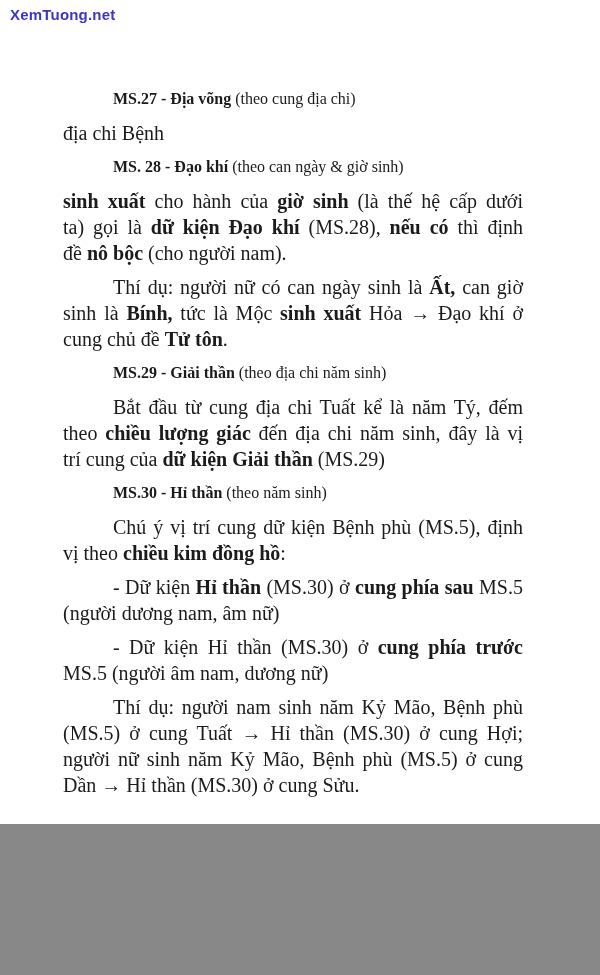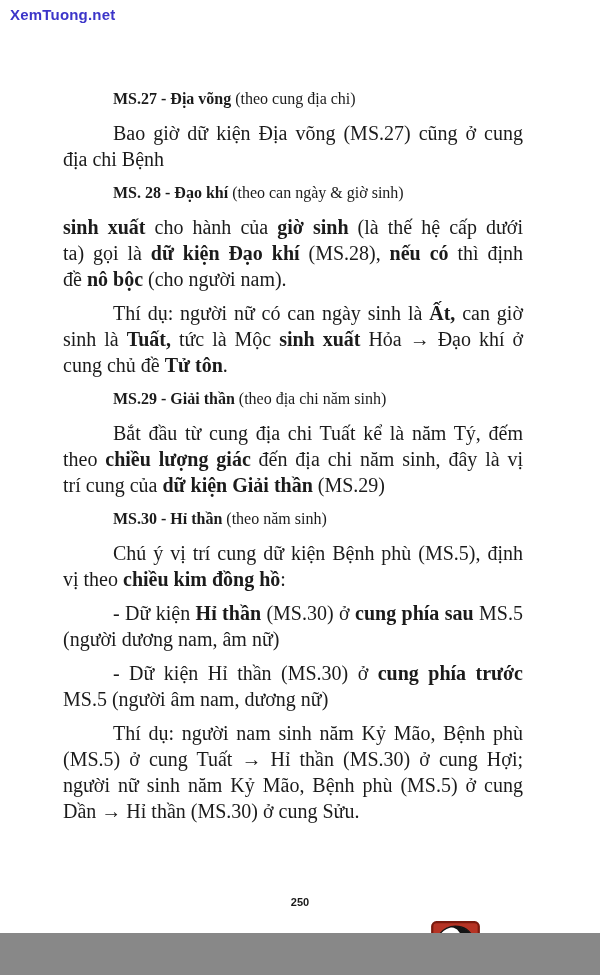--- a/index.html
+++ b/index.html
@@ -1,18 +1,18 @@
 <!DOCTYPE html>
 <html lang="vi"><head>
 <meta charset="utf-8">
 <style>
   html,body{margin:0;padding:0;background:#888;}
   .page{
     position:relative;
-    width:600px;height:933px;
+    width:600px;height:824px;
     background:#ffffff;
     overflow:hidden;
     font-family:"Liberation Serif","DejaVu Serif",serif;
   }
   
   .site-header{
     position:absolute;left:10px;top:6px;
     font-family:"Liberation Sans","DejaVu Sans",sans-serif;
     font-weight:bold;font-size:15px;letter-spacing:0.2px;
     text-decoration:none;cursor:pointer;
@@ -55,34 +55,33 @@
 
 <div class="page">
 
   <a class="site-header" style="color:#3c35c9;" title="XemTuong.net">XemTuong.net</a>
 
   <div class="content">
       <div class="block heading">
         <div class="line ind"><b>MS.27 - Địa võng</b><span> (theo cung địa chi)</span></div>
       </div>
       <div class="block para">
-        <div class="line just ind"><span>Bao giờ dữ kiện Địa võng (MS.27) cũng ở cung</span></div>
         <div class="line"><span>địa chi Bệnh</span></div>
       </div>
       <div class="block heading">
         <div class="line ind"><b>MS. 28 - Đạo khí</b><span> (theo can ngày &amp; giờ sinh)</span></div>
       </div>
       <div class="block para">
         <div class="line just"><b>sinh xuất</b><span> cho hành của </span><b>giờ sinh</b><span> (là thế hệ cấp dưới</span></div>
         <div class="line just"><span>ta) gọi là </span><b>dữ kiện Đạo khí</b><span> (MS.28), </span><b>nếu có</b><span> thì định</span></div>
         <div class="line"><span>đề </span><b>nô bộc</b><span> (cho người nam).</span></div>
       </div>
       <div class="block para">
         <div class="line just ind"><span>Thí dụ: người nữ có can ngày sinh là </span><b>Ất,</b><span> can giờ</span></div>
-        <div class="line just"><span>sinh là </span><b>Tuất,</b><span> tức là Mộc </span><b>sinh xuất</b><span> Hỏa → Đạo khí ở</span></div>
+        <div class="line just"><span>sinh là </span><b>Bính,</b><span> tức là Mộc </span><b>sinh xuất</b><span> Hỏa → Đạo khí ở</span></div>
         <div class="line"><span>cung chủ đề </span><b>Tử tôn</b><span>.</span></div>
       </div>
       <div class="block heading">
         <div class="line ind"><b>MS.29 - Giải thần</b><span> (theo địa chi năm sinh)</span></div>
       </div>
       <div class="block para">
         <div class="line just ind"><span>Bắt đầu từ cung địa chi Tuất kể là năm Tý, đếm</span></div>
         <div class="line just"><span>theo </span><b>chiều lượng giác</b><span> đến địa chi năm sinh, đây là vị</span></div>
         <div class="line"><span>trí cung của </span><b>dữ kiện Giải thần</b><span> (MS.29)</span></div>
       </div>

